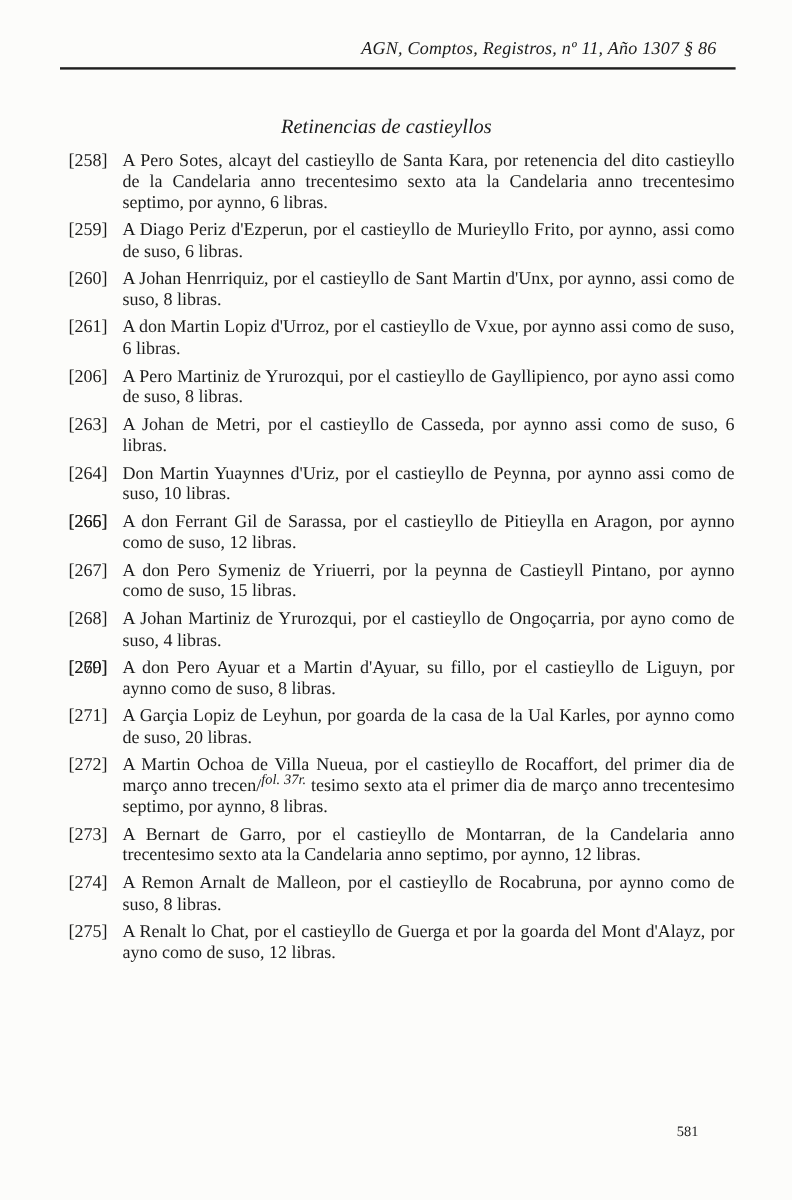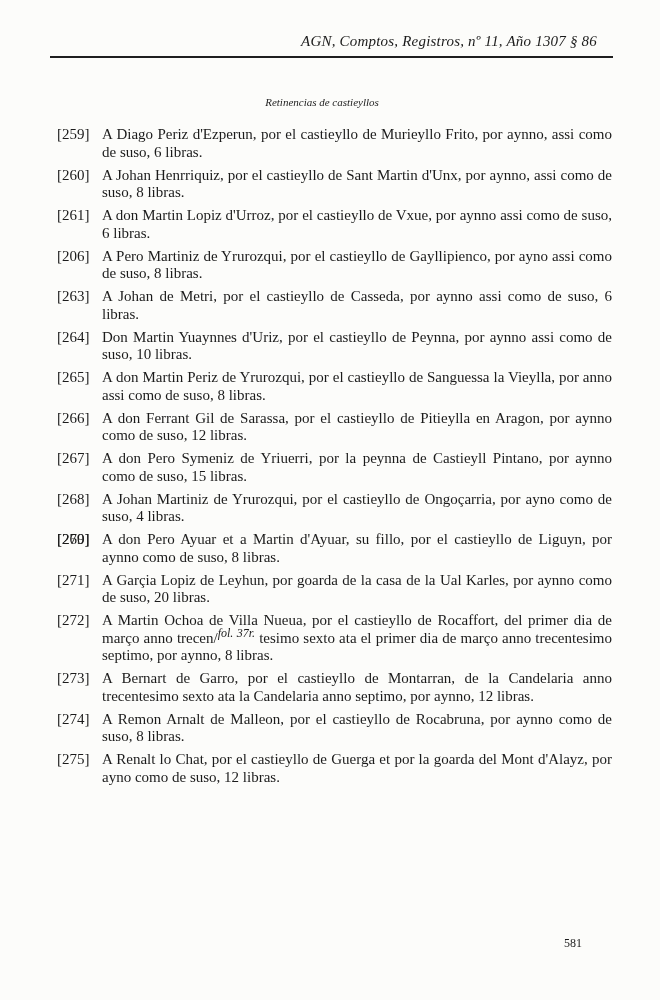--- a/index.html
+++ b/index.html
@@ -25,21 +25,21 @@
     top: 56px; left: 50px; width: 563px;
     border: 0;
     border-top: 2px solid #1f1f1f;
     margin: 0;
   }
   .section-title {
     position: absolute;
     top: 96px; left: 0; width: 100%;
     text-align: center;
     font-style: italic;
-    font-size: 11px;
+    font-size: 17px;
     font-weight: normal;
     margin: 0;
   }
 
   .entries {
     position: absolute;
     top: 126px; left: 57px; width: 555px;
   }
   .entry {
     position: relative;
@@ -70,27 +70,28 @@
 </style>
 </head>
 <body>
 
 <div class="page">
   <div class="running-header">AGN, Comptos, Registros, nº 11, Año 1307 § 86</div>
   <hr class="header-rule">
   <h1 class="section-title">Retinencias de castieyllos</h1>
 
   <div class="entries">
+      <div class="entry"><span class="entry-num">[258]</span><span>A Pero Sotes, alcayt del castieyllo de Santa Kara, por retenencia del dito castieyllo de la Candelaria anno trecentesimo sexto ata la Candelaria anno trecentesimo septimo, por aynno, 6 libras.</span></div>
       <div class="entry"><span class="entry-num">[259]</span><span>A Diago Periz d'Ezperun, por el castieyllo de Murieyllo Frito, por aynno, assi como de suso, 6 libras.</span></div>
       <div class="entry"><span class="entry-num">[260]</span><span>A Johan Henrriquiz, por el castieyllo de Sant Martin d'Unx, por aynno, assi como de suso, 8 libras.</span></div>
       <div class="entry"><span class="entry-num">[261]</span><span>A don Martin Lopiz d'Urroz, por el castieyllo de Vxue, por aynno assi como de suso, 6 libras.</span></div>
       <div class="entry"><span class="entry-num">[206]</span><span>A Pero Martiniz de Yrurozqui, por el castieyllo de Gayllipienco, por ayno assi como de suso, 8 libras.</span></div>
       <div class="entry"><span class="entry-num">[263]</span><span>A Johan de Metri, por el castieyllo de Casseda, por aynno assi como de suso, 6 libras.</span></div>
       <div class="entry"><span class="entry-num">[264]</span><span>Don Martin Yuaynnes d'Uriz, por el castieyllo de Peynna, por aynno assi como de suso, 10 libras.</span></div>
-      <div class="entry"><span class="entry-num">[265]</span><span>A don Martin Periz de Yrurozqui, por el castieyllo de Sanguessa la Vieylla, por anno assi como de suso, 8 libras.</span></div>
+      <div class="entry"><span class="entry-num">[265]</span></div>
       <div class="entry"><span class="entry-num">[266]</span><span>A don Ferrant Gil de Sarassa, por el castieyllo de Pitieylla en Aragon, por aynno como de suso, 12 libras.</span></div>
       <div class="entry"><span class="entry-num">[267]</span><span>A don Pero Symeniz de Yriuerri, por la peynna de Castieyll Pintano, por aynno como de suso, 15 libras.</span></div>
       <div class="entry"><span class="entry-num">[268]</span><span>A Johan Martiniz de Yrurozqui, por el castieyllo de Ongoçarria, por ayno como de suso, 4 libras.</span></div>
       <div class="entry"><span class="entry-num">[269]</span></div>
       <div class="entry"><span class="entry-num">[270]</span><span>A don Pero Ayuar et a Martin d'Ayuar, su fillo, por el castieyllo de Liguyn, por aynno como de suso, 8 libras.</span></div>
       <div class="entry"><span class="entry-num">[271]</span><span>A Garçia Lopiz de Leyhun, por goarda de la casa de la Ual Karles, por aynno como de suso, 20 libras.</span></div>
       <div class="entry"><span class="entry-num">[272]</span><span>A Martin Ochoa de Villa Nueua, por el castieyllo de Rocaffort, del primer dia de março anno trecen/<sup class="folio">fol. 37r.</sup> tesimo sexto ata el primer dia de março anno trecentesimo septimo, por aynno, 8 libras.</span></div>
       <div class="entry"><span class="entry-num">[273]</span><span>A Bernart de Garro, por el castieyllo de Montarran, de la Candelaria anno trecentesimo sexto ata la Candelaria anno septimo, por aynno, 12 libras.</span></div>
       <div class="entry"><span class="entry-num">[274]</span><span>A Remon Arnalt de Malleon, por el castieyllo de Rocabruna, por aynno como de suso, 8 libras.</span></div>
       <div class="entry"><span class="entry-num">[275]</span><span>A Renalt lo Chat, por el castieyllo de Guerga et por la goarda del Mont d'Alayz, por ayno como de suso, 12 libras.</span></div>

